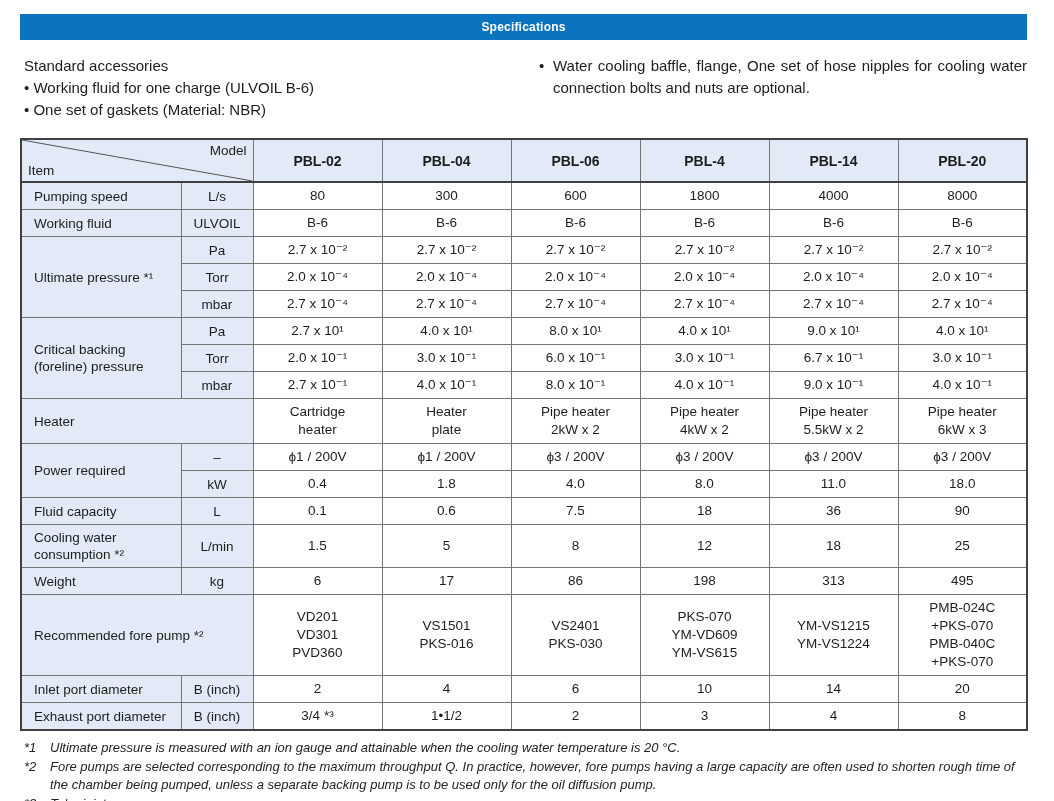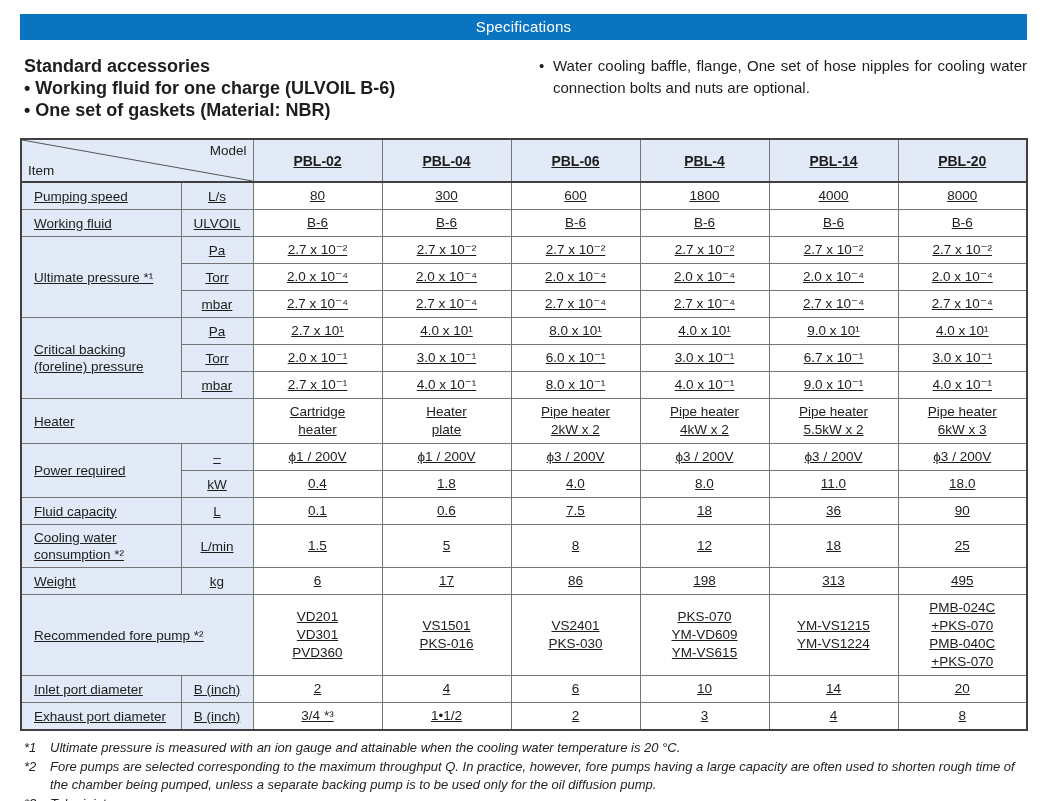--- a/index.html
+++ b/index.html
@@ -10,44 +10,43 @@
     color: #1d1d1d;
     overflow: hidden;
   }
   .page { width: 1054px; height: 801px; padding: 14px 20px 0 20px; }
 
   
   .title-bar {
     width: 1007px; height: 26px;
     background: var(--accent, #0b74c0);
     color: #ffffff;
-    font-size: 15px; font-weight: normal;
+    font-size: 12px; font-weight: bold;
     text-align: center; line-height: 26px;
     letter-spacing: 0.2px;
   }
 
   
   .acc-wrap { display: flex; margin: 15px 0 0 4px; width: 1003px; }
-  .acc-left { width: 515px; font-size: 18px; line-height: 22px; font-weight: bold; }
+  .acc-left { width: 515px; font-size: 15px; line-height: 22px; }
   .acc-left .heading { }
   .acc-left .bullet-line { }
   .acc-right {
     width: 488px; font-size: 15px; line-height: 22px;
     text-align: justify; position: relative; padding-left: 14px;
   }
   .acc-right .bullet-glyph { position: absolute; left: 0; top: 0; }
 
   
   .spec-table {
     margin-top: 17px;
     border-collapse: collapse;
     width: 1007px;
     table-layout: fixed;
     font-size: 13.5px;
-    text-decoration: underline;
   }
   .spec-table td { border: 1px solid #757575; vertical-align: middle; }
   .spec-table { border: 2px solid #404040; }
   .spec-table tr.header-row { height: 43px; border-bottom: 2px solid #404040; }
   .shaded { background: var(--shade, #e1eaf6); }
   .corner-cell { position: relative; }
   .corner-cell svg { position: absolute; left: 0; top: 0; width: 100%; height: 100%; }
   .corner-model { position: absolute; top: 3px; right: 6px; font-size: 13.5px; }
   .corner-item { position: absolute; bottom: 3px; left: 6px; font-size: 13.5px; }
   .model-cell { font-weight: bold; text-align: center; font-size: 14px; }

